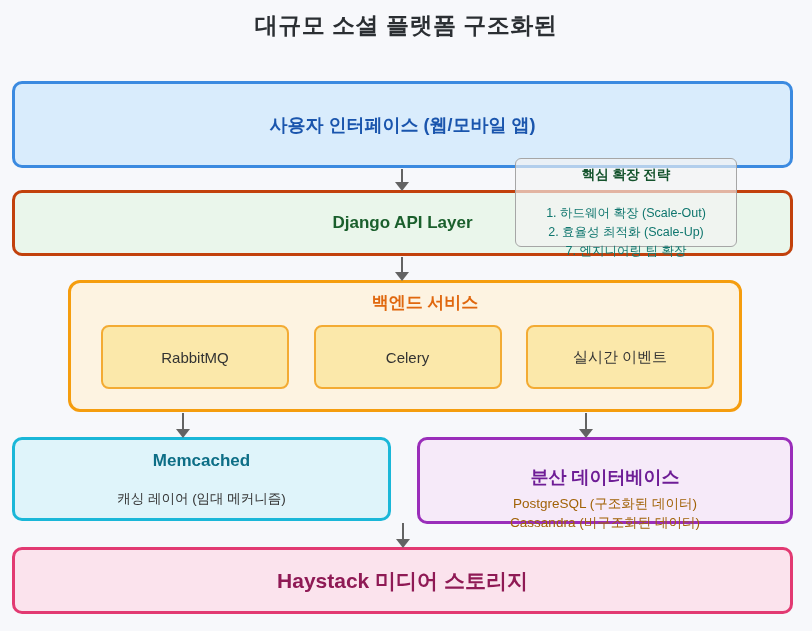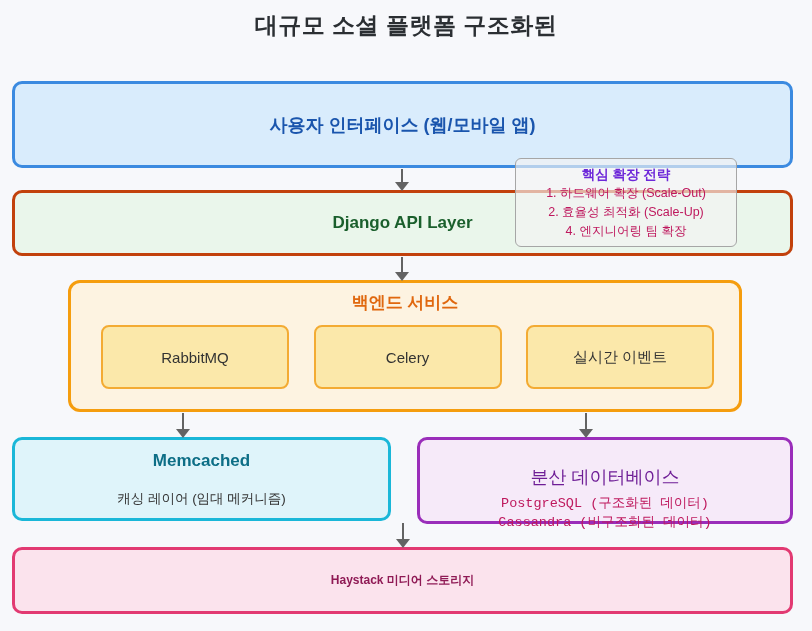--- a/index.html
+++ b/index.html
@@ -56,43 +56,44 @@
     background: rgba(242, 242, 242, 0.65);
     border: 1px solid #a6a6a6;
     border-radius: 6px;
     z-index: 6;
     text-align: center;
     padding-top: 7px;
   }
   .note-title {
     font-size: 13.5px;
     font-weight: bold;
-    color: #6d28d9;
-    margin-bottom: 0;
+    color: #14532d;
+    margin-bottom: 20px;
   }
   .note-item {
     font-size: 12.5px;
-    color: #be185d;
+    color: #0f766e;
     line-height: 1.5;
   }
   
   .node-backend {
     left: 68px; top: 280px; width: 674px; height: 132px;
     background: #fdf3e1;
     border: 3px solid #f59d0e;
     border-radius: 12px;
     display: block;
   }
   .backend-title {
     position: absolute;
     top: 8px; left: 0; width: 100%;
     text-align: center;
     font-size: 17px;
     font-weight: bold;
     color: #e0680f;
+    padding-left: 20px;
   }
   .backend-children {
     position: absolute;
     top: 42px; left: 22px; right: 25px;
     display: flex;
     justify-content: space-between;
     padding-left: 8px;
   }
   .backend-child {
     width: 188px; height: 64px;
@@ -113,29 +114,29 @@
     border: 3px solid #1ab7d8;
   }
   .cache-title { font-size: 17px; font-weight: bold; color: #0d6e86; }
   .cache-sub { font-size: 13.5px; color: #333; margin-top: 19px; }
   
   .node-db {
     left: 417px; top: 437px; width: 376px; height: 87px;
     background: #f6eaf9;
     border: 3px solid #9a2eba;
   }
-  .db-title { font-size: 18px; font-weight: normal; color: #6e1d96; margin-bottom: 6px; margin-top: 36px; }
-  .db-sub { font-size: 13.5px; color: #be185d; line-height: 1.4; font-family: Liberation Mono, monospace; }
+  .db-title { font-size: 18px; font-weight: bold; color: #6e1d96; margin-bottom: 6px; margin-top: 36px; }
+  .db-sub { font-size: 13.5px; color: #a16207; line-height: 1.4; }
   
   .node-media {
     left: 12px; top: 547px; width: 781px; height: 67px;
     background: #fbe3ed;
     border: 3px solid #e23a72;
     color: #8f1a55;
-    font-size: 12px;
+    font-size: 21px;
     font-weight: bold;
   }
   
   .arrow { position: absolute; width: 14px; z-index: 4; }
   .arrow .shaft {
     position: absolute;
     left: 6px; top: 0;
     width: 2px;
     height: calc(100% - 8px);
     background: #636363;
@@ -171,21 +172,21 @@
   </div>
 
   <div class="node node-api">
     <span>Django API Layer</span>
   </div>
 
   <div class="note">
     <div class="note-title">핵심 확장 전략</div>
     <div class="note-item">1. 하드웨어 확장 (Scale-Out)</div>
     <div class="note-item">2. 효율성 최적화 (Scale-Up)</div>
-    <div class="note-item">4. 엔지니어링 팀 확장</div>
+    <div class="note-item">7. 엔지니어링 팀 확장</div>
   </div>
 
   <div class="arrow arrow-api-back">
     <div class="shaft"></div>
     <div class="head"></div>
   </div>
 
   <div class="node node-backend">
     <div class="backend-title">백엔드 서비스</div>
     <div class="backend-children">

